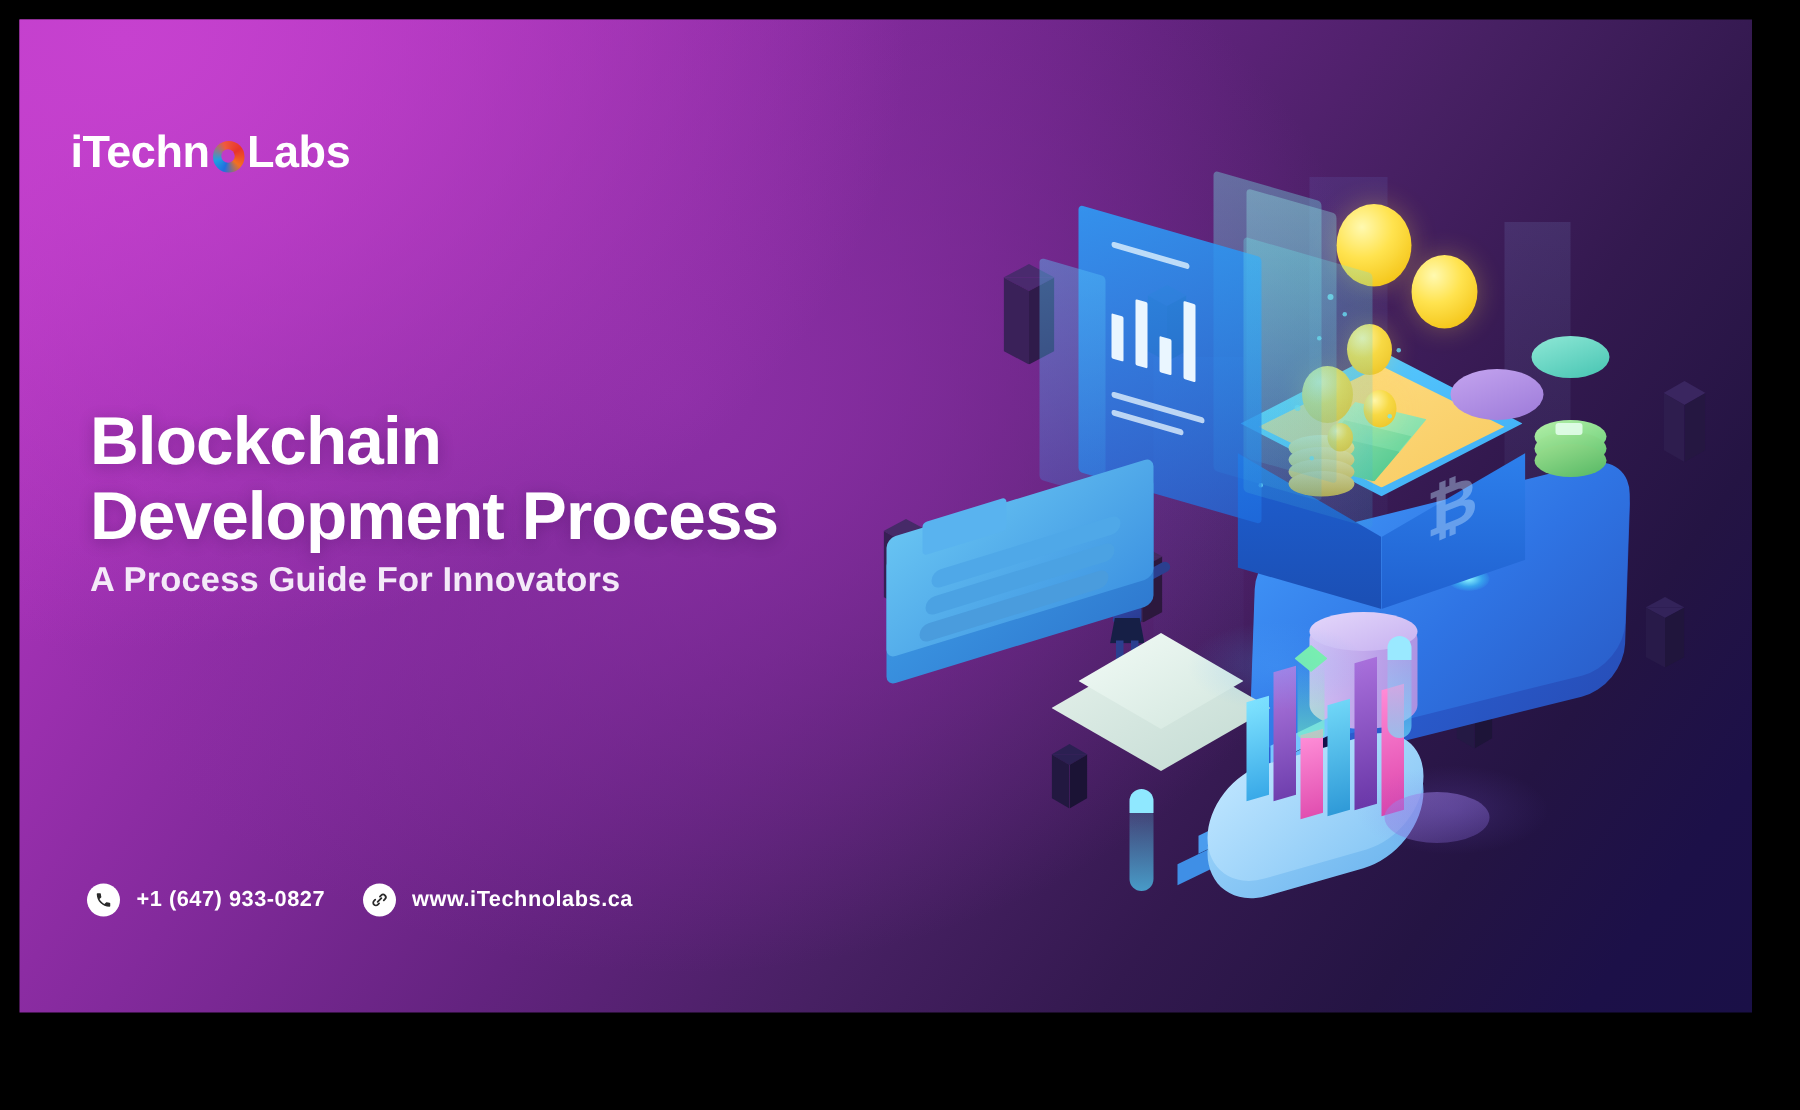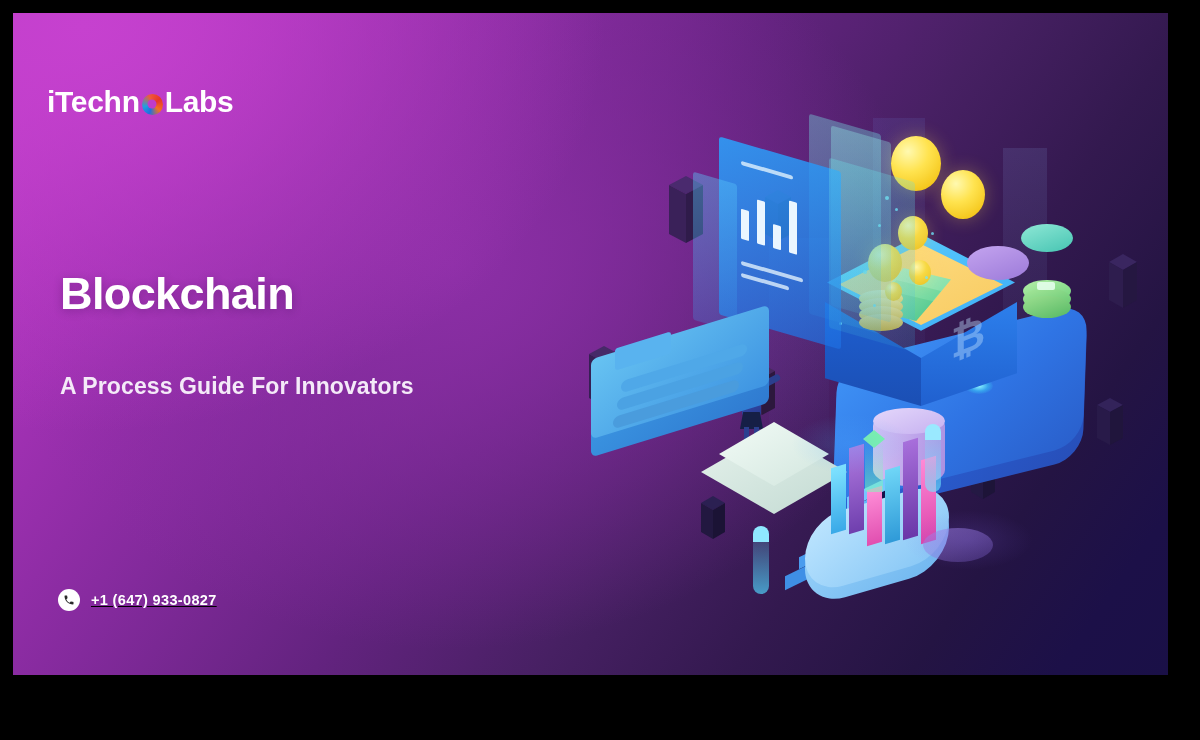--- a/index.html
+++ b/index.html
@@ -62,21 +62,21 @@
 
   .subhead {
     position:absolute; left:47px; top:360px;
     color:#f4eaf8; font-weight:600;
     font-size:23px; letter-spacing:0.1px;
   }
 
   
   .contacts {
     position:absolute; left:45px; top:576px;
-    display:flex; align-items:flex-end; gap:25px;text-decoration:underline;
+    display:flex; align-items:flex-end; gap:25px;
   }
   .contact { display:flex; align-items:center; gap:11px; }
   .ic {
     width:22px; height:22px; border-radius:50%;
     background:#ffffff;
     display:flex; align-items:center; justify-content:center;
     flex:none;
   }
   .ic svg { display:block; }
   .contact-txt {
@@ -352,33 +352,44 @@
     </div>
 
     <div class="logo">
       <span class="lg-a">iTechn</span>
       <span class="logo-o"></span>
       <span class="lg-b">Labs</span>
     </div>
 
     <h1 class="headline">
       <span>Blockchain</span>
+      <span class="l2">Development Process</span>
     </h1>
 
     <div class="subhead">A Process Guide For Innovators</div>
 
     <div class="contacts">
 
       <div class="contact">
         <span class="ic">
           <svg width="12" height="12" viewBox="0 0 24 24" fill="#2a2a2a">
             <path d="M6.6 10.8c1.4 2.8 3.8 5.1 6.6 6.6l2.2-2.2c.3-.3.7-.4 1-.2 1.1.4 2.3.6 3.6.6.6 0 1 .4 1 1V20c0 .6-.4 1-1 1C10.6 21 3 13.4 3 4c0-.6.4-1 1-1h3.5c.6 0 1 .4 1 1 0 1.2.2 2.4.6 3.6.1.3 0 .7-.2 1l-2.3 2.2z"></path>
           </svg>
         </span>
         <span class="contact-txt">+1 (647) 933-0827</span>
       </div>
 
+      <div class="contact">
+        <span class="ic">
+          <svg width="12" height="12" viewBox="0 0 24 24" fill="none" stroke="#2a2a2a" stroke-width="2.4" stroke-linecap="round">
+            <path d="M9.5 14.5l5-5"></path>
+            <path d="M12.6 7.4l1.6-1.6a3.6 3.6 0 1 1 5.1 5.1l-1.6 1.6"></path>
+            <path d="M11.4 16.6l-1.6 1.6a3.6 3.6 0 1 1-5.1-5.1l1.6-1.6"></path>
+          </svg>
+        </span>
+        <span class="contact-txt">www.iTechnolabs.ca</span>
+      </div>
 
 
     </div>
 
   </div>
 </div>
 
 </body></html>

